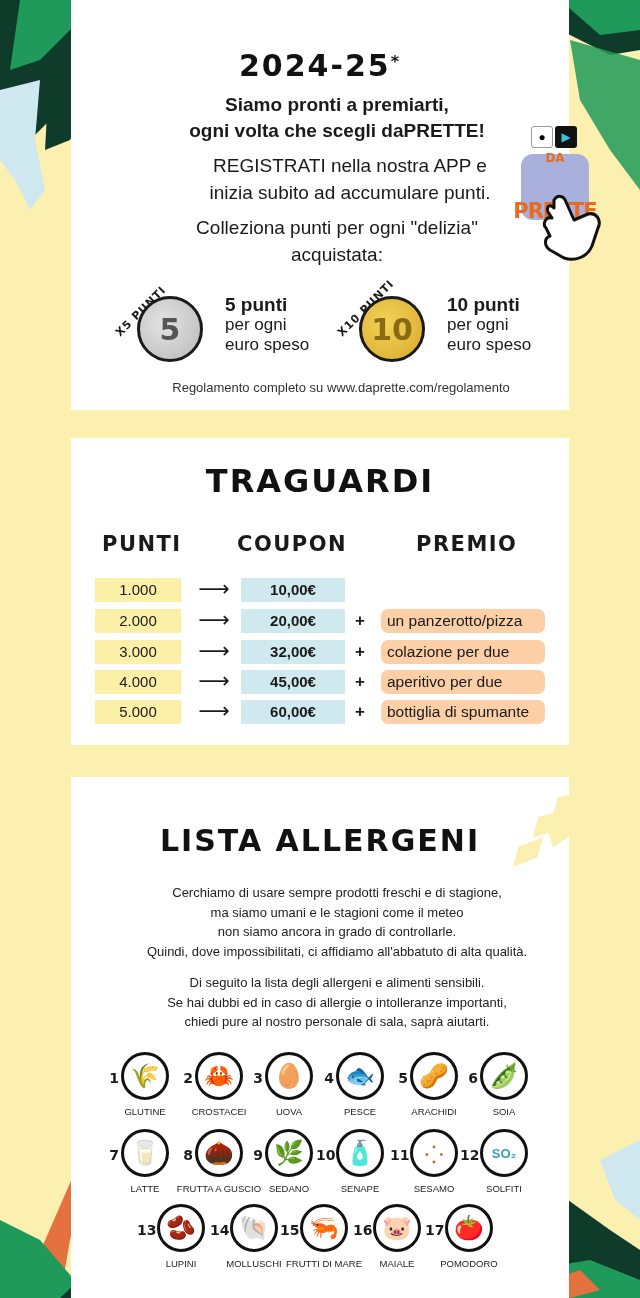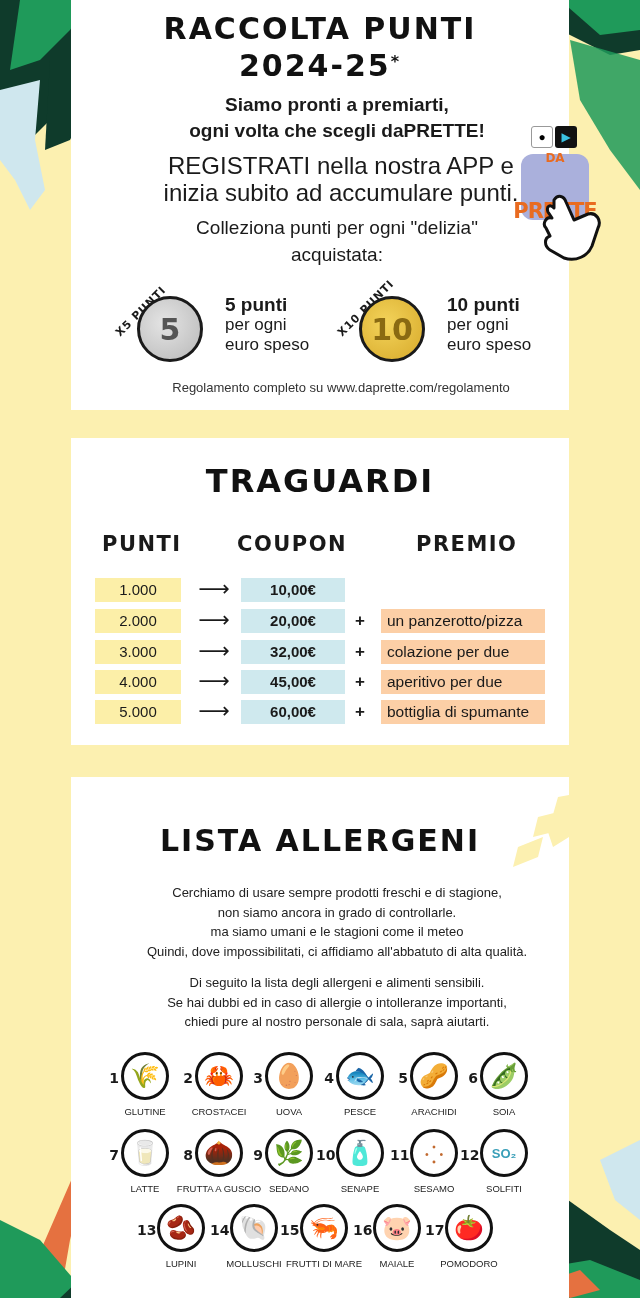--- a/index.html
+++ b/index.html
@@ -29,21 +29,21 @@
   .center { text-align: center; padding-left: 34px; }
 
   
   .deco { position: absolute; pointer-events: none; }
 
   
   .title1 { position: absolute; left: 0; width: 100%; top: 12px; font-size: 30px; line-height: 34px; }
   .title2 { position: absolute; left: 0; width: 100%; top: 48px; font-size: 30px; line-height: 36px; }
   .title2 sup { font-size: 16px; vertical-align: top; position: relative; top: -4px; }
   .lead { position: absolute; left: 0; width: 100%; top: 92px; font-size: 19px; font-weight: bold; line-height: 26px; }
-  .reg { position: absolute; left: 4px; width: 100%; top: 152px; font-size: 24px; line-height: 27px; text-align: center; }
+  .reg { position: absolute; left: 13px; width: 100%; top: 152px; font-size: 19px; line-height: 27px; text-align: center; }
   .coll { position: absolute; left: 0; width: 100%; top: 214px; font-size: 19px; line-height: 27px; }
   .coin-row { position: absolute; top: 280px; left: 0; width: 100%; height: 90px; }
   .coin-group { position: absolute; top: 0; display: flex; align-items: center; }
   .coin-wrap { position: relative; width: 104px; height: 90px; }
   .coin {
     position: absolute; left: 30px; top: 16px; width: 66px; height: 66px; border-radius: 50%;
     border: 3px solid #1a1a1a; display: flex; align-items: center; justify-content: center;
     font-family: "DejaVu Sans", sans-serif; font-weight: bold; font-size: 30px;
   }
   .coin.silver { background: radial-gradient(circle at 40% 40%, #e4e4e4, #b8b8b8); color: #555; }
@@ -72,21 +72,21 @@
 
   
   .t-title { position: absolute; left: 0; width: 100%; top: 24px; font-size: 32px; }
   .t-head { position: absolute; top: 94px; font-size: 21px; letter-spacing: 1.5px; font-family: "DejaVu Sans", sans-serif; font-weight: bold; }
   .t-row { position: absolute; left: 24px; height: 24px; width: 460px; }
   .cell { position: absolute; top: 0; height: 24px; line-height: 24px; font-size: 15px; }
   .cell.punti { left: 0; width: 86px; background: #fcefa8; text-align: center; }
   .cell.arrow { left: 100px; width: 38px; text-align: center; font-size: 22px; line-height: 22px; }
   .cell.coupon { left: 146px; width: 104px; background: #cfe9ee; text-align: center; font-weight: bold; }
   .cell.plus { left: 256px; width: 18px; text-align: center; font-weight: bold; font-size: 17px; }
-  .cell.premio { left: 286px; width: 164px; background: #fccfa6; padding-left: 6px; font-size: 15.5px; white-space: nowrap; }
+  .cell.premio { left: 286px; width: 164px; background: #fccfa6; padding-left: 6px; font-size: 15.5px; white-space: nowrap; border-radius: 7px; }
 
   
   .a-title { position: absolute; left: 0; width: 100%; top: 46px; font-size: 30px; }
   .a-para { position: absolute; left: 0; width: 100%; font-size: 13px; line-height: 19.5px; color: #222; }
   .a-grid { position: absolute; left: 0; width: 100%; }
   .al-item { position: absolute; width: 80px; height: 76px; }
   .al-num { position: absolute; left: 0; top: 18px; font-family: "DejaVu Sans", sans-serif; font-weight: bold; font-size: 14px; width: 18px; text-align: right; }
   .al-circle {
     position: absolute; left: 20px; top: 0; width: 48px; height: 48px; border-radius: 50%;
     border: 3px solid #111; background: #fff; display: flex; align-items: center; justify-content: center; font-size: 24px;
@@ -119,21 +119,20 @@
 </svg>
 
 <svg class="deco" style="left:530px;top:1140px" width="110" height="158" viewBox="0 0 110 158">
   <path d="M70 20 L110 0 L110 80 L85 60 Z" fill="#cfe7ee"></path>
   <path d="M10 40 L80 90 L110 110 L110 158 L40 158 L30 100 Z" fill="#0f3b2b"></path>
   <path d="M0 130 L60 120 L110 140 L110 158 L0 158 Z" fill="#1f9a5a"></path>
   <path d="M20 140 L50 130 L70 150 L40 158 Z" fill="#e57140"></path>
 </svg>
 
 <section class="card" id="card-raccolta">
-  <div class="display title1">RACCOLTA PUNTI</div>
   <div class="display title2"><span>2024-25</span><sup>*</sup></div>
 
   <div class="lead center">
     <div>Siamo pronti a premiarti,</div>
     <div>ogni volta che scegli daPRETTE!</div>
   </div>
 
   <div class="reg center">
     <div>REGISTRATI nella nostra APP e</div>
     <div>inizia subito ad accumulare punti.</div>
@@ -227,22 +226,22 @@
 
 <section class="card" id="card-allergeni">
   <svg class="deco" style="left:437px;top:0" width="61" height="100" viewBox="0 0 61 100">
     <path d="M50 20 L61 18 L61 60 L45 70 L40 55 Z M30 40 L50 35 L45 55 L25 60 Z M10 70 L35 60 L30 80 L5 90 Z" fill="#fcf0b0"></path>
   </svg>
 
   <div class="display a-title">LISTA ALLERGENI</div>
 
   <div class="a-para" style="top:106px">
     <div class="center">Cerchiamo di usare sempre prodotti freschi e di stagione,</div>
+    <div class="center">ma siamo umani e le stagioni come il meteo</div>
     <div class="center">non siamo ancora in grado di controllarle.</div>
-    <div class="center">ma siamo umani e le stagioni come il meteo</div>
     <div class="center">Quindi, dove impossibilitati, ci affidiamo all'abbatuto di alta qualità.</div>
   </div>
   <div class="a-para" style="top:196px">
     <div class="center">Di seguito la lista degli allergeni e alimenti sensibili.</div>
     <div class="center">Se hai dubbi ed in caso di allergie o intolleranze importanti,</div>
     <div class="center">chiedi pure al nostro personale di sala, saprà aiutarti.</div>
   </div>
 
   <div class="a-grid" style="top:275px">
 

